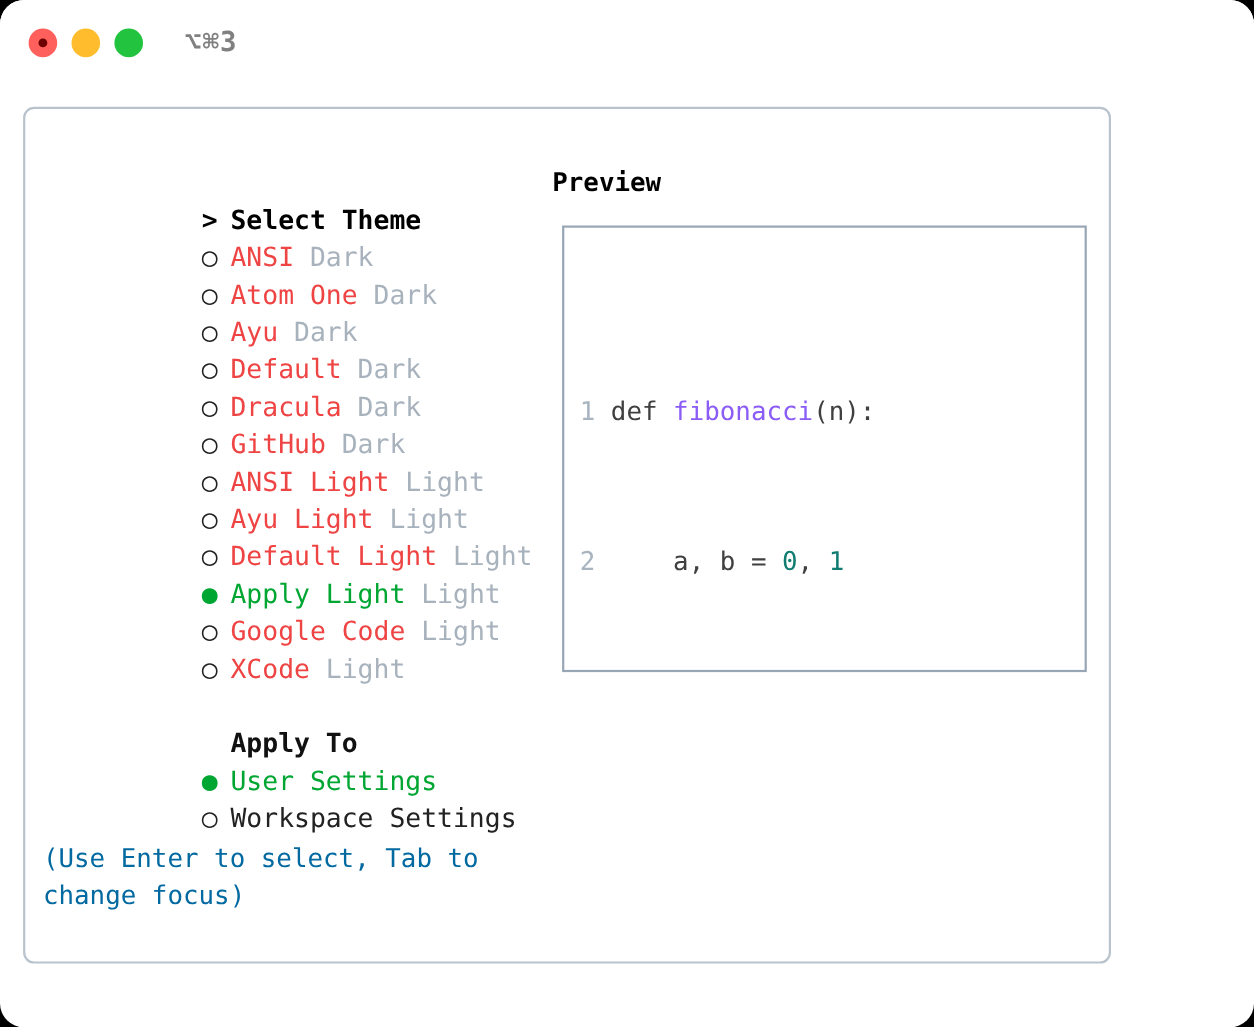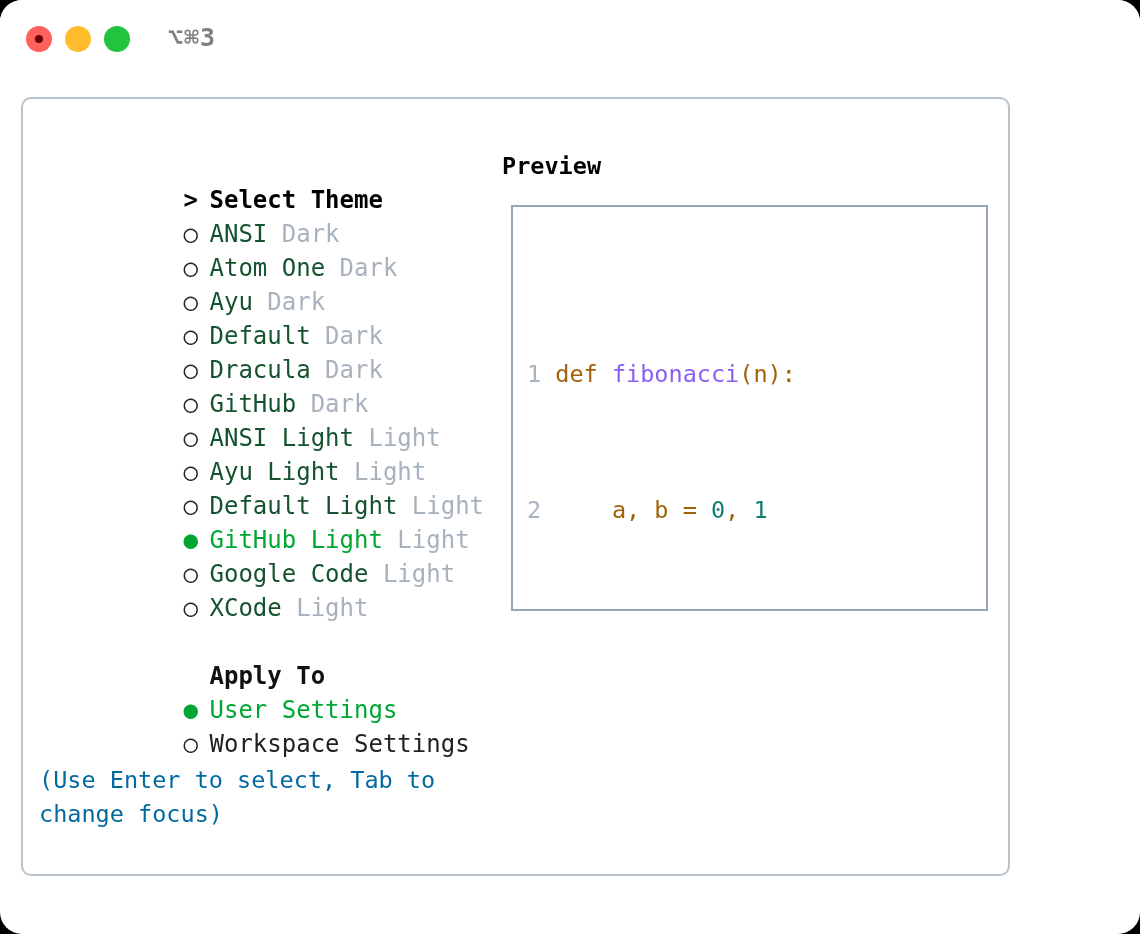--- a/index.html
+++ b/index.html
@@ -111,21 +111,21 @@
     width: 26px;
     color: #222222;
   }
 
   .list-header {
     font-weight: bold;
     color: #000000;
   }
   .list-header .marker { font-weight: bold; color: #000000; }
 
-  .theme-name  { color: #14532d; }
+  .theme-name  { color: #ef4444; }
   .theme-tag   { color: #a8b2bd; text-align: center; }
 
   .row.selected .marker,
   .row.selected .theme-name,
   .row.selected .opt-label { color: #00a632; }
 
   .section-gap { height: 34px; }
 
   .group-title {
     font-weight: bold;
@@ -177,21 +177,21 @@
     left: 14px;
     top: 48px;
     font-size: 23.5px;
     line-height: 34px;
     white-space: pre;
   }
 
   .cline { white-space: pre; }
   .lnum  { color: #a8b4c0; }
 
-  .tok-plain { color: #a16207; }
+  .tok-plain { color: #404040; }
   .tok-fn    { color: #8b5cf6; }
   .tok-num   { color: #107c72; }
 </style>
 </head>
 <body>
 
 <div id="window">
 
   <div id="titlebar">
     <div class="traffic-lights">
@@ -232,21 +232,21 @@
         <div class="row">
           <span class="marker">○</span><span class="theme-name">ANSI Light</span><span class="theme-tag"> <span>Light</span></span>
         </div>
         <div class="row">
           <span class="marker">○</span><span class="theme-name">Ayu Light</span><span class="theme-tag"> <span>Light</span></span>
         </div>
         <div class="row">
           <span class="marker">○</span><span class="theme-name">Default Light</span><span class="theme-tag"> <span>Light</span></span>
         </div>
         <div class="row selected">
-          <span class="marker">●</span><span class="theme-name">GitHub Light</span><span class="theme-tag"> <span>Light</span></span>
+          <span class="marker">●</span><span class="theme-name">Apply Light</span><span class="theme-tag"> <span>Light</span></span>
         </div>
         <div class="row">
           <span class="marker">○</span><span class="theme-name">Google Code</span><span class="theme-tag"> <span>Light</span></span>
         </div>
         <div class="row">
           <span class="marker">○</span><span class="theme-name">XCode</span><span class="theme-tag"> <span>Light</span></span>
         </div>
 
         <div class="section-gap"></div>
 

